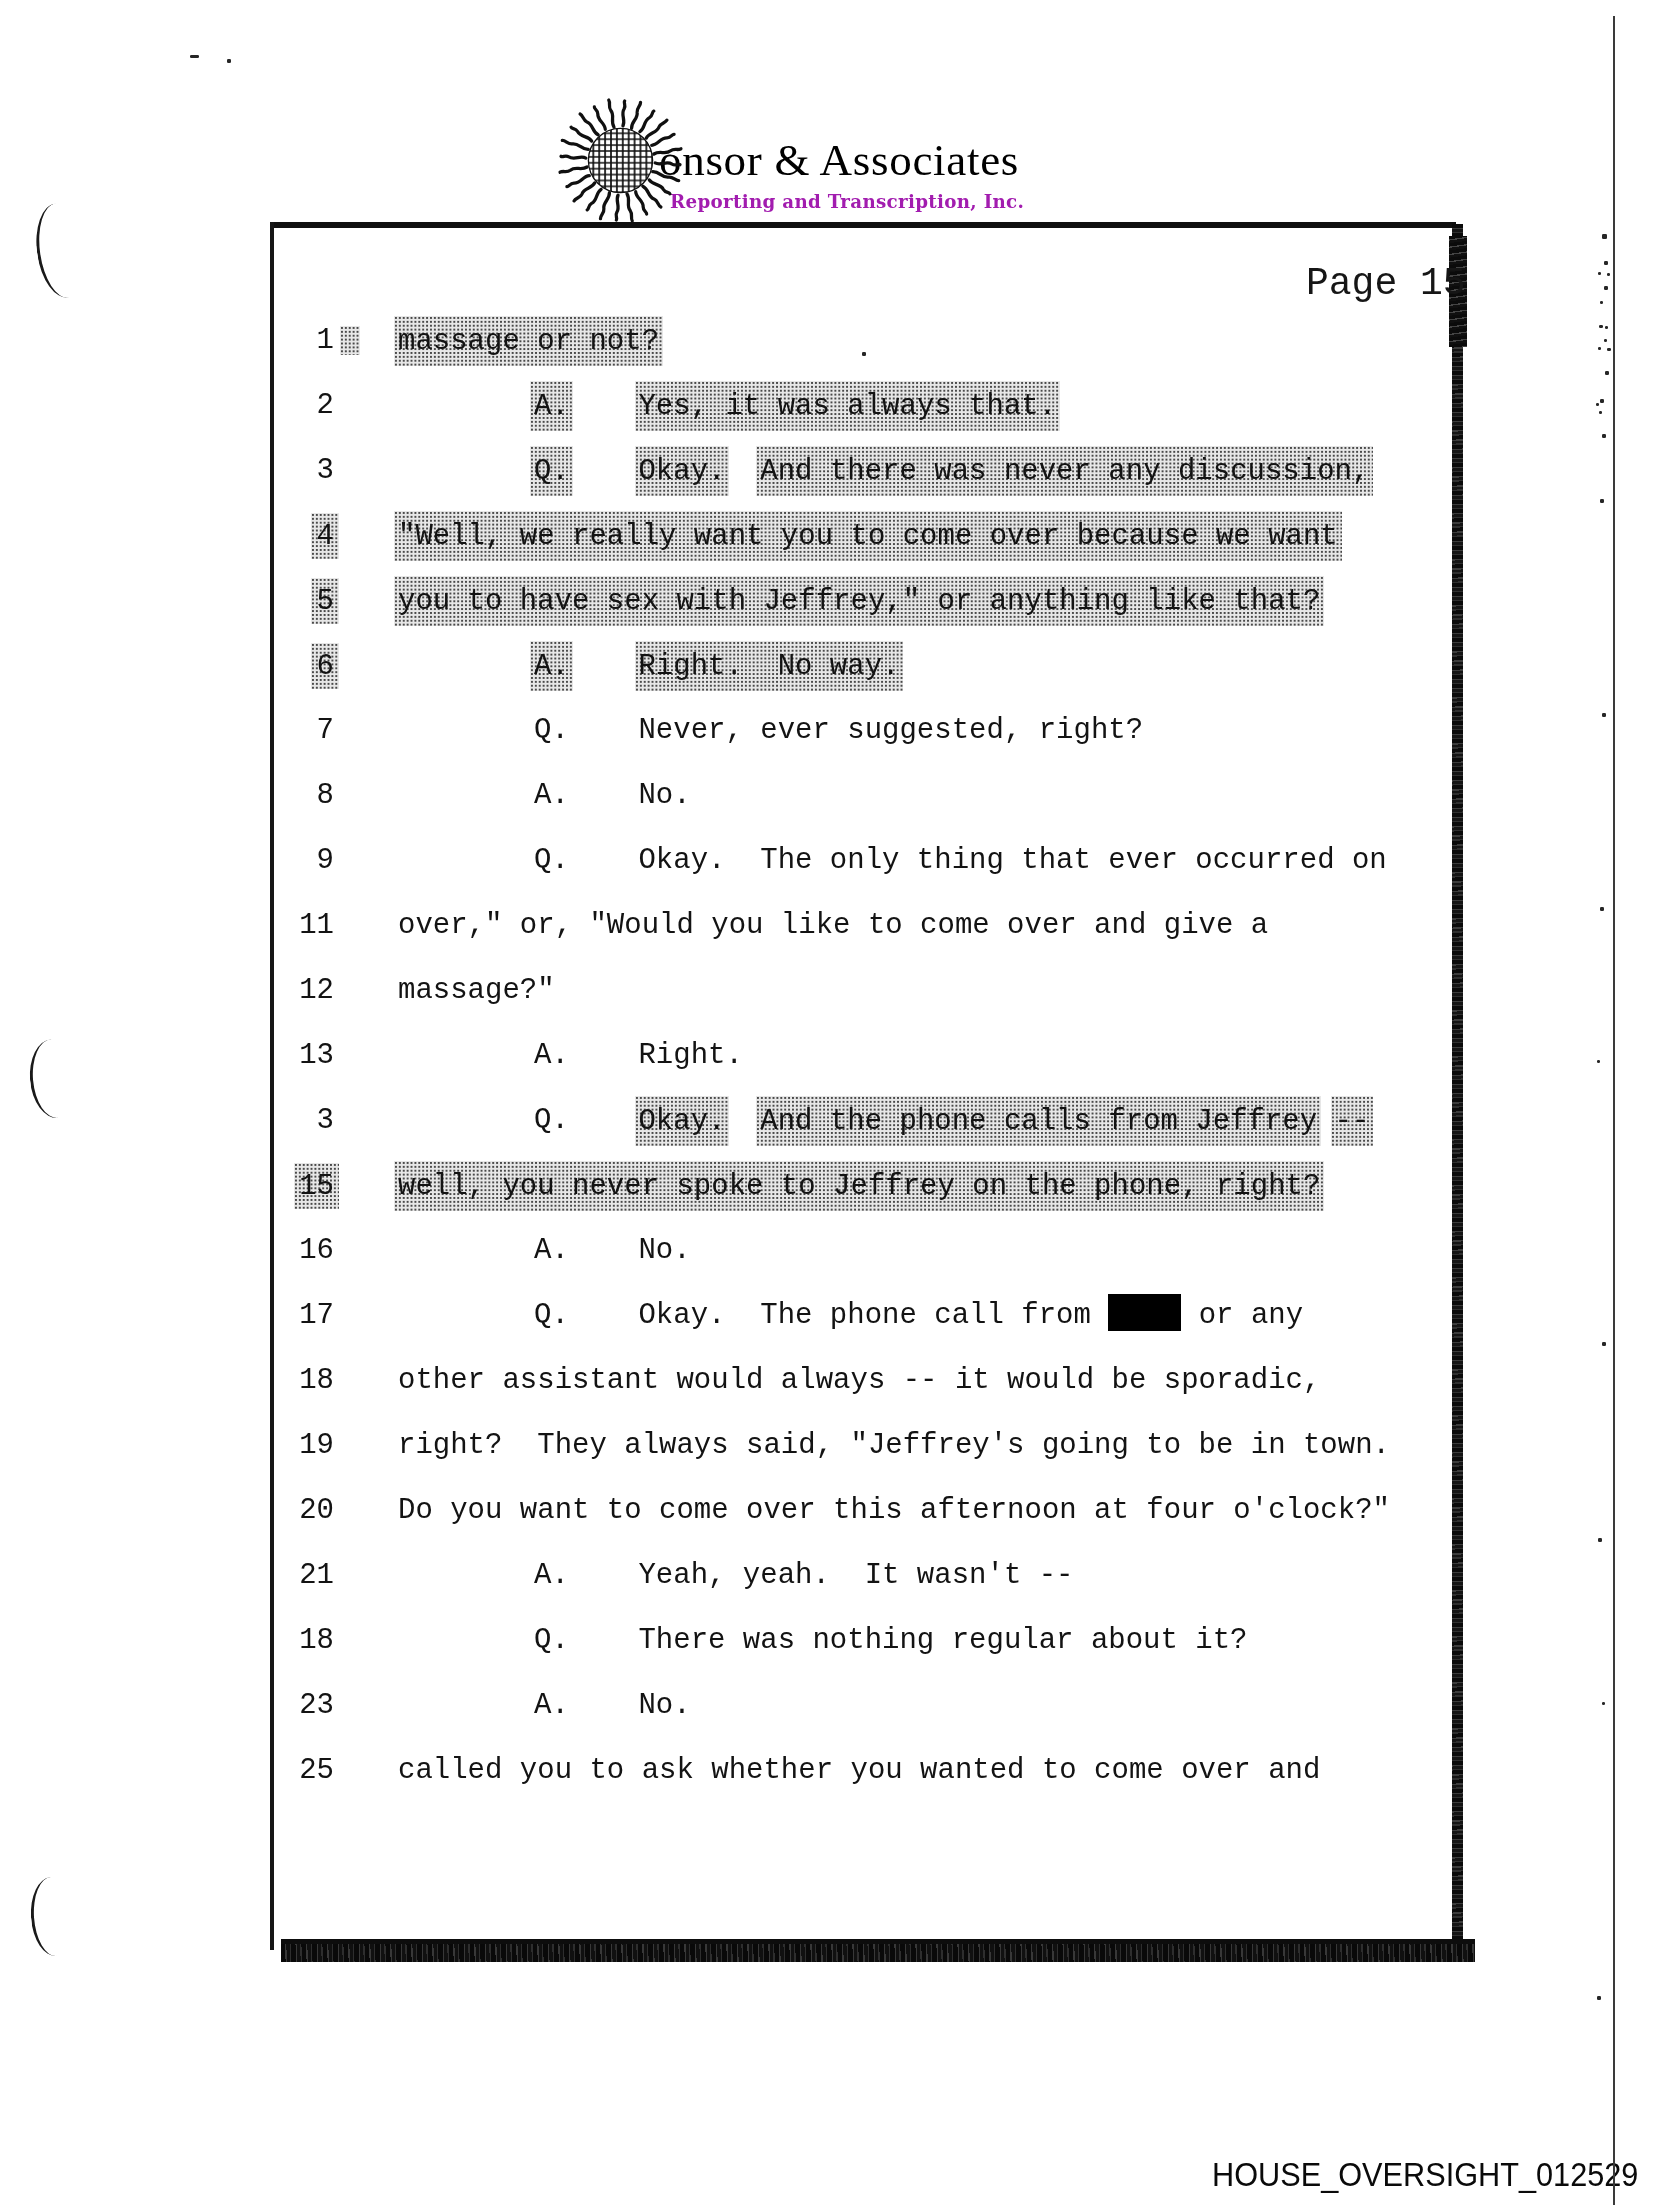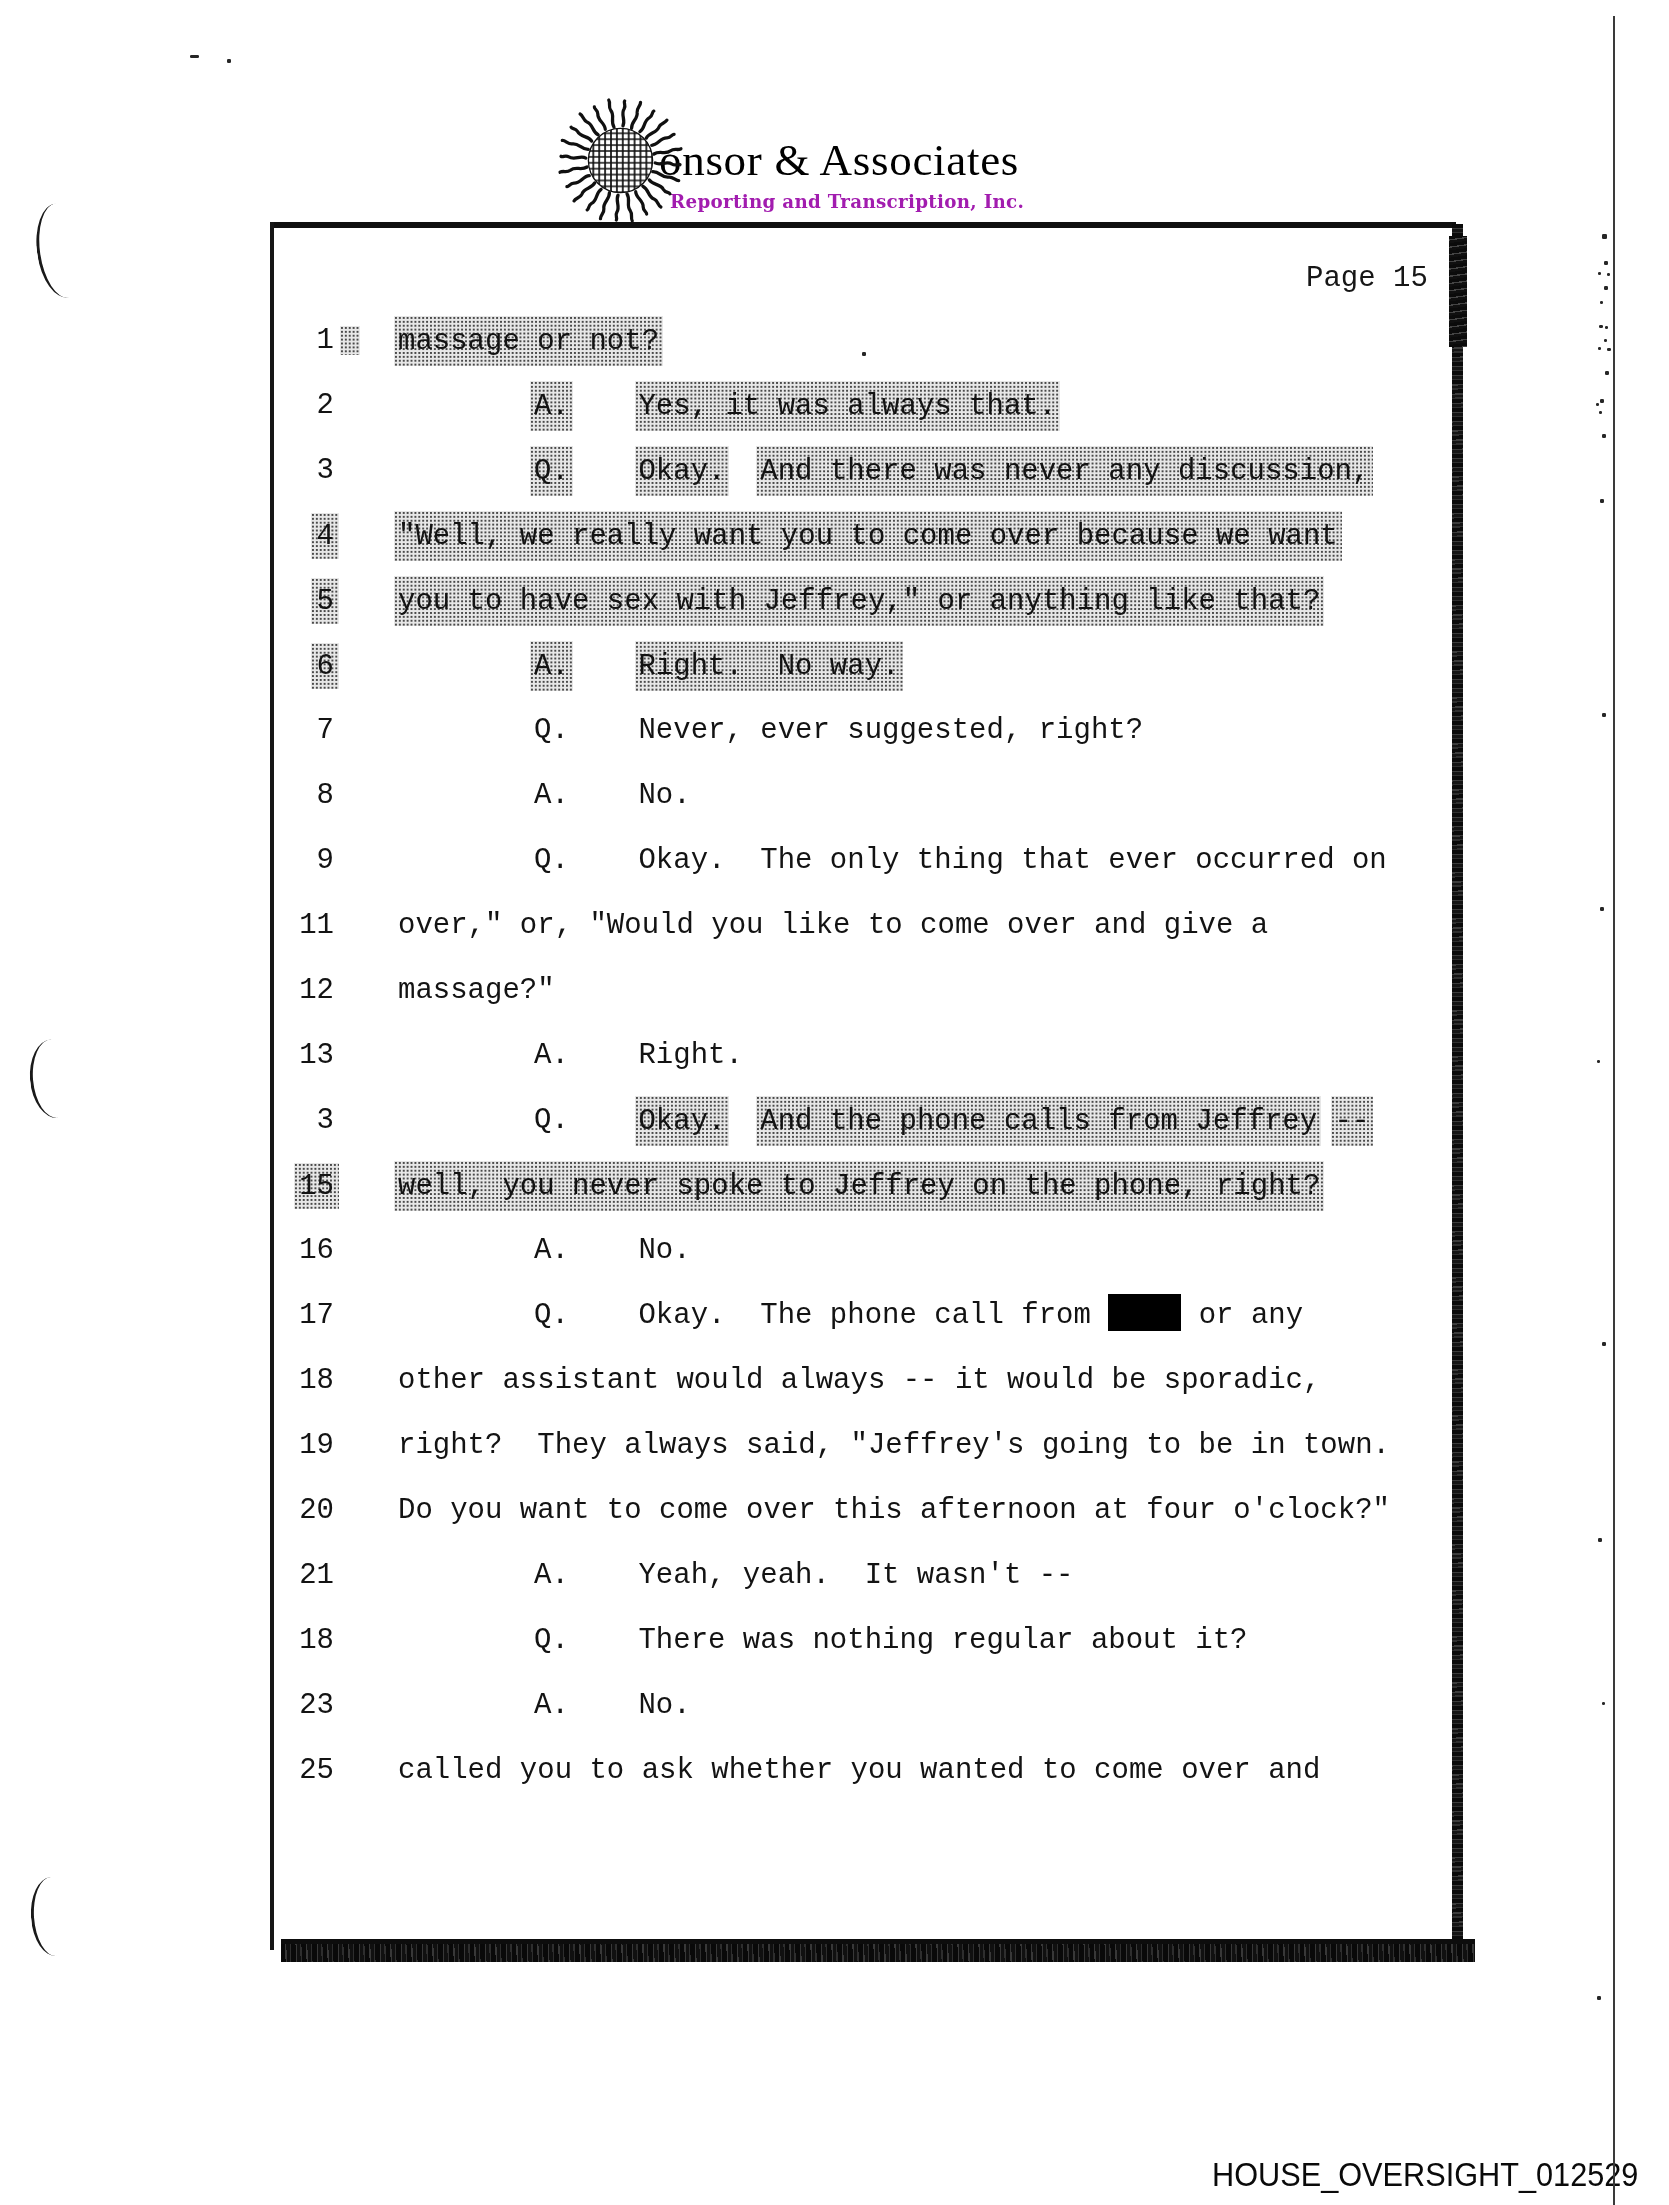--- a/index.html
+++ b/index.html
@@ -30,21 +30,21 @@
     position:absolute;left:647px;top:134px;
     font-family:Liberation Serif, serif;
     font-size:45px;letter-spacing:0.7px;color:#000000;z-index:1;white-space:pre;margin-left:12px;
   }
   .tagline{
     position:absolute;left:670px;top:191px;
     font-family:"DejaVu Serif","Liberation Serif",serif;
     font-weight:bold;font-size:18.3px;letter-spacing:0.3px;color:#a21caf;z-index:1;white-space:pre;
   }
   .sun{position:absolute;left:555px;top:95px;width:131px;height:131px;z-index:2;}
-  .page-label{position:absolute;left:1306px;top:262px;font-size:29px;white-space:pre;color:#161616;}
+  .page-label{position:absolute;left:1306px;top:262px;font-size:38px;white-space:pre;color:#161616;}
   
   .lines{position:absolute;left:0;top:308px;width:1669px;}
   .row{position:relative;height:65px;line-height:65px;font-size:29px;color:#131313;}
   .num{position:absolute;left:280px;top:0;width:54px;text-align:right;white-space:pre;}
   .content{position:absolute;left:398px;top:0;white-space:pre;}
   .content.indent{left:534px;text-align:center;}
   .hl{
     background-color:#e7e7e7;
     background-image:radial-gradient(circle,rgba(45,45,45,.85) 0.7px,rgba(0,0,0,0) 1px);
     background-size:3.9px 3.9px;

